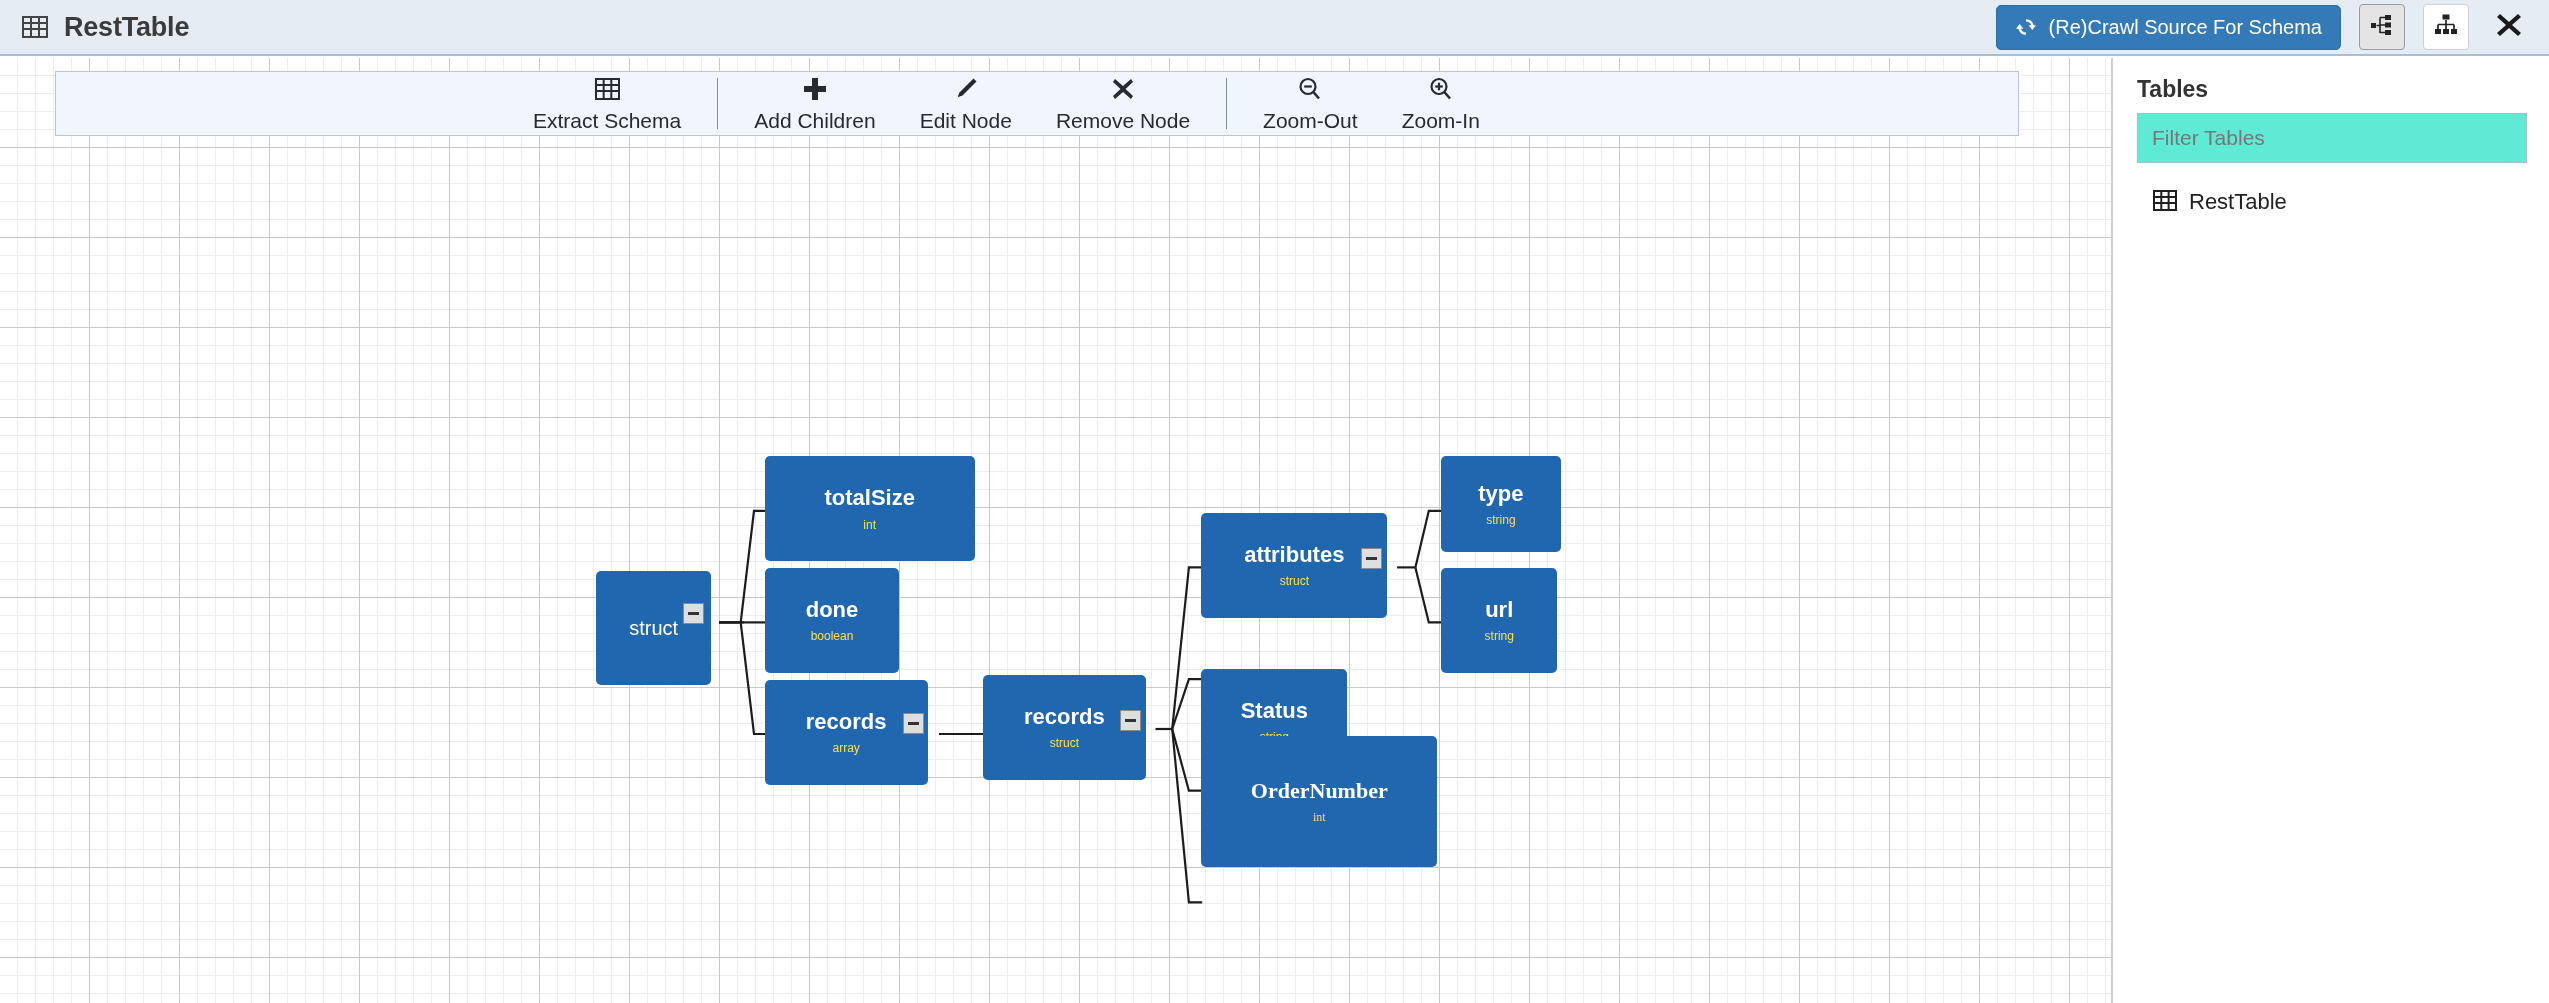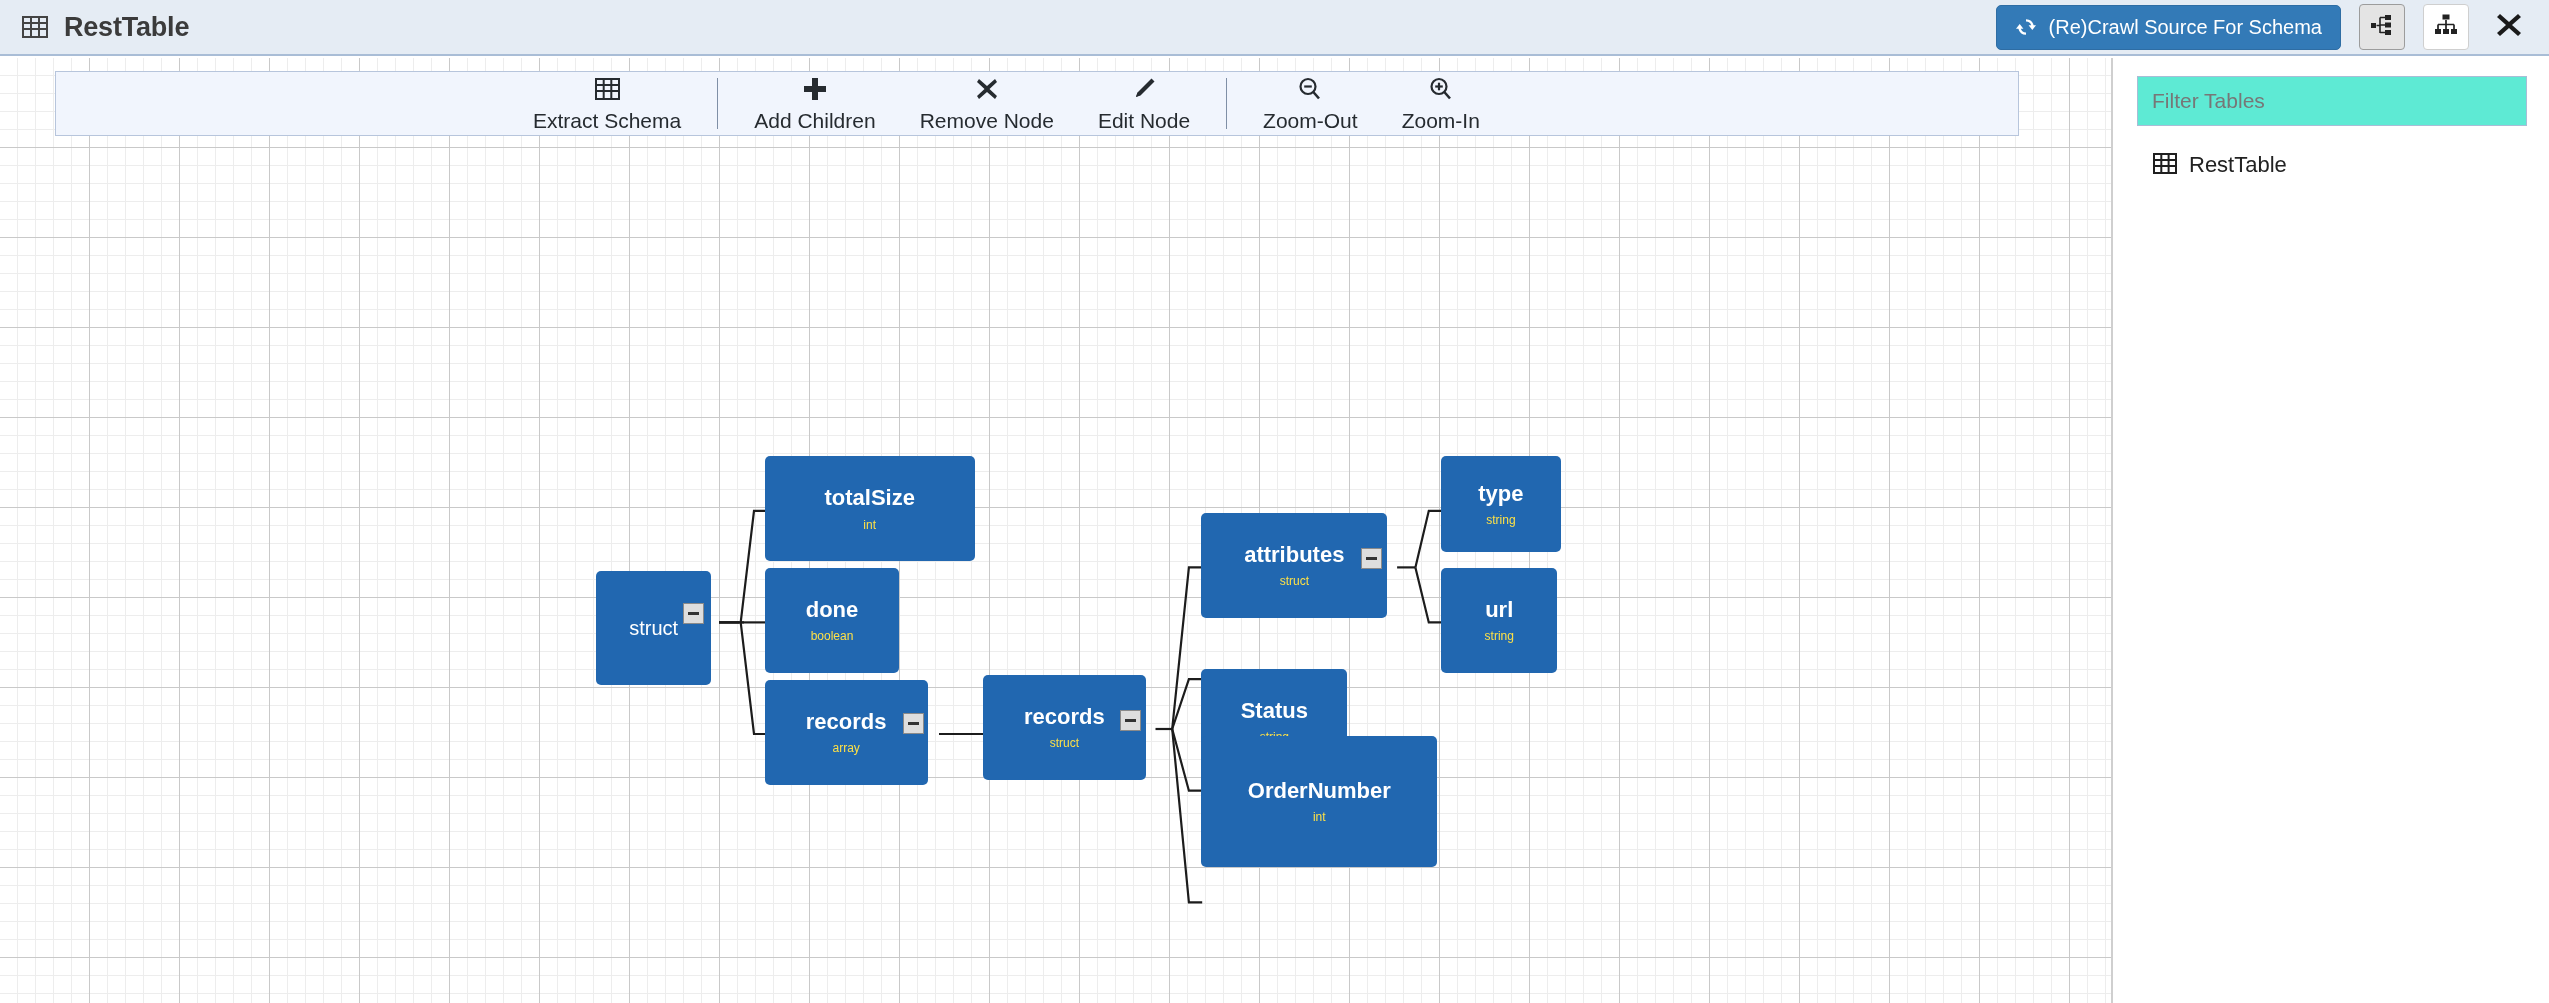--- a/index.html
+++ b/index.html
@@ -253,21 +253,21 @@
         <div class="n-type">string</div>
       </div>
       <div class="node" style="left: 1441.08px; top: 510.1px; width: 116.298px; height: 104.958px; background: rgb(33, 103, 176);">
         <div class="n-name">url</div>
         <div class="n-type">string</div>
       </div>
       <div class="node" style="left: 1201.18px; top: 566.744px; width: 146.286px; height: 104.958px; background: rgb(33, 103, 176); margin-top: 44px;">
         <div class="n-name">Status</div>
         <div class="n-type">string</div>
       </div>
-      <div class="node" style="left: 1201.18px; top: 678.366px; width: 236.25px; height: 131px; background: rgb(33, 103, 176);">
+      <div class="node" style="left: 1201.18px; top: 678.366px; width: 236.25px; height: 131px; background: rgb(33, 103, 176); font-family: Liberation Serif, serif;">
         <div class="n-name">OrderNumber</div>
         <div class="n-type">int</div>
       </div>
       <div class="toggle" style="left: 683.054px; top: 545.086px;"></div>
       <div class="toggle" style="left: 902.966px; top: 655.042px;"></div>
       <div class="toggle" style="left: 1119.55px; top: 651.71px;"></div>
       <div class="toggle" style="left: 1361.12px; top: 490.108px;"></div>
     </div>
 
   <div id="node-toolbar">
@@ -293,35 +293,35 @@
           <svg width="26" height="26" viewBox="0 0 26 26">
             <rect x="10" y="2" width="6" height="22" fill="#262b30"></rect>
             <rect x="2" y="10" width="22" height="6" fill="#262b30"></rect>
           </svg>
         </span>
         <span class="tb-label">Add Children</span>
       </div>
 
       <div class="tb-item">
         <span class="tb-ico">
-          <svg width="24" height="24" viewBox="0 0 24 24">
-            <path d="M4 2 L12 9 L20 2 L22 5 L14.5 12 L22 19 L20 22 L12 15 L4 22 L2 19 L9.5 12 L2 5 Z" fill="#262b30"></path>
-          </svg>
-        </span>
-        <span class="tb-label">Remove Node</span>
-      </div>
-
-      <div class="tb-item">
-        <span class="tb-ico">
           <svg width="26" height="26" viewBox="0 0 26 26">
             <path d="M20.5 2.5 L23.5 5.5 L9.5 19.5 L5 21 L6.5 16.5 Z" fill="#262b30"></path>
             <path d="M5 21 L6.4 16.8 L8.7 19.2 Z" fill="#262b30"></path>
           </svg>
         </span>
         <span class="tb-label">Edit Node</span>
+      </div>
+
+      <div class="tb-item">
+        <span class="tb-ico">
+          <svg width="24" height="24" viewBox="0 0 24 24">
+            <path d="M4 2 L12 9 L20 2 L22 5 L14.5 12 L22 19 L20 22 L12 15 L4 22 L2 19 L9.5 12 L2 5 Z" fill="#262b30"></path>
+          </svg>
+        </span>
+        <span class="tb-label">Remove Node</span>
       </div>
 
       <div class="tb-sep"></div>
 
       <div class="tb-item">
         <span class="tb-ico">
           <svg width="26" height="26" viewBox="0 0 26 26">
             <circle cx="11" cy="10.5" r="7.5" fill="none" stroke="#262b30" stroke-width="2.2"></circle>
             <line x1="7.2" y1="10.5" x2="14.8" y2="10.5" stroke="#262b30" stroke-width="2.2"></line>
             <line x1="16.3" y1="16" x2="22" y2="22.5" stroke="#262b30" stroke-width="2.6"></line>
@@ -340,20 +340,21 @@
           </svg>
         </span>
         <span class="tb-label">Zoom-In</span>
       </div>
 
     </div>
   </div>
 </div>
 
 <div id="sidebar">
+  <div id="tables-heading">Tables</div>
   <input id="filter-tables-input" type="text" placeholder="Filter Tables" style="">
   <div id="tables-list">
     <div class="table-row">
       <span>
         <svg width="24" height="21" viewBox="0 0 24 21">
           <rect x="1" y="1" width="22" height="19" fill="none" stroke="#1f1f1f" stroke-width="2"></rect>
           <line x1="1" y1="7" x2="23" y2="7" stroke="#1f1f1f" stroke-width="2"></line>
           <line x1="1" y1="13" x2="23" y2="13" stroke="#1f1f1f" stroke-width="2"></line>
           <line x1="8.3" y1="1" x2="8.3" y2="20" stroke="#1f1f1f" stroke-width="2"></line>
           <line x1="15.6" y1="1" x2="15.6" y2="20" stroke="#1f1f1f" stroke-width="2"></line>

